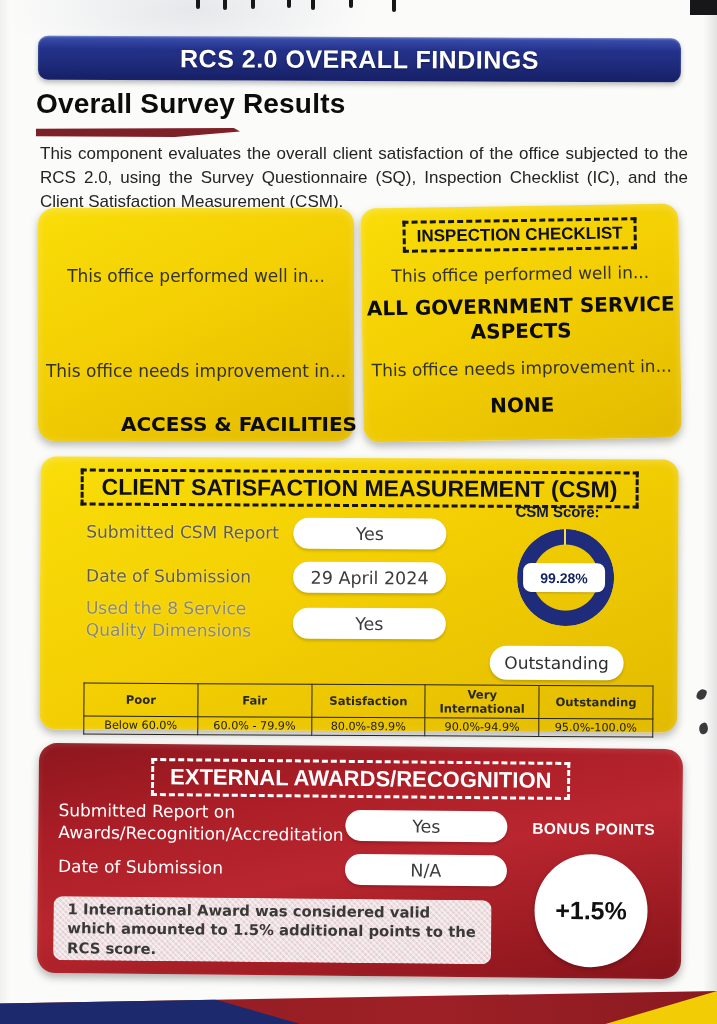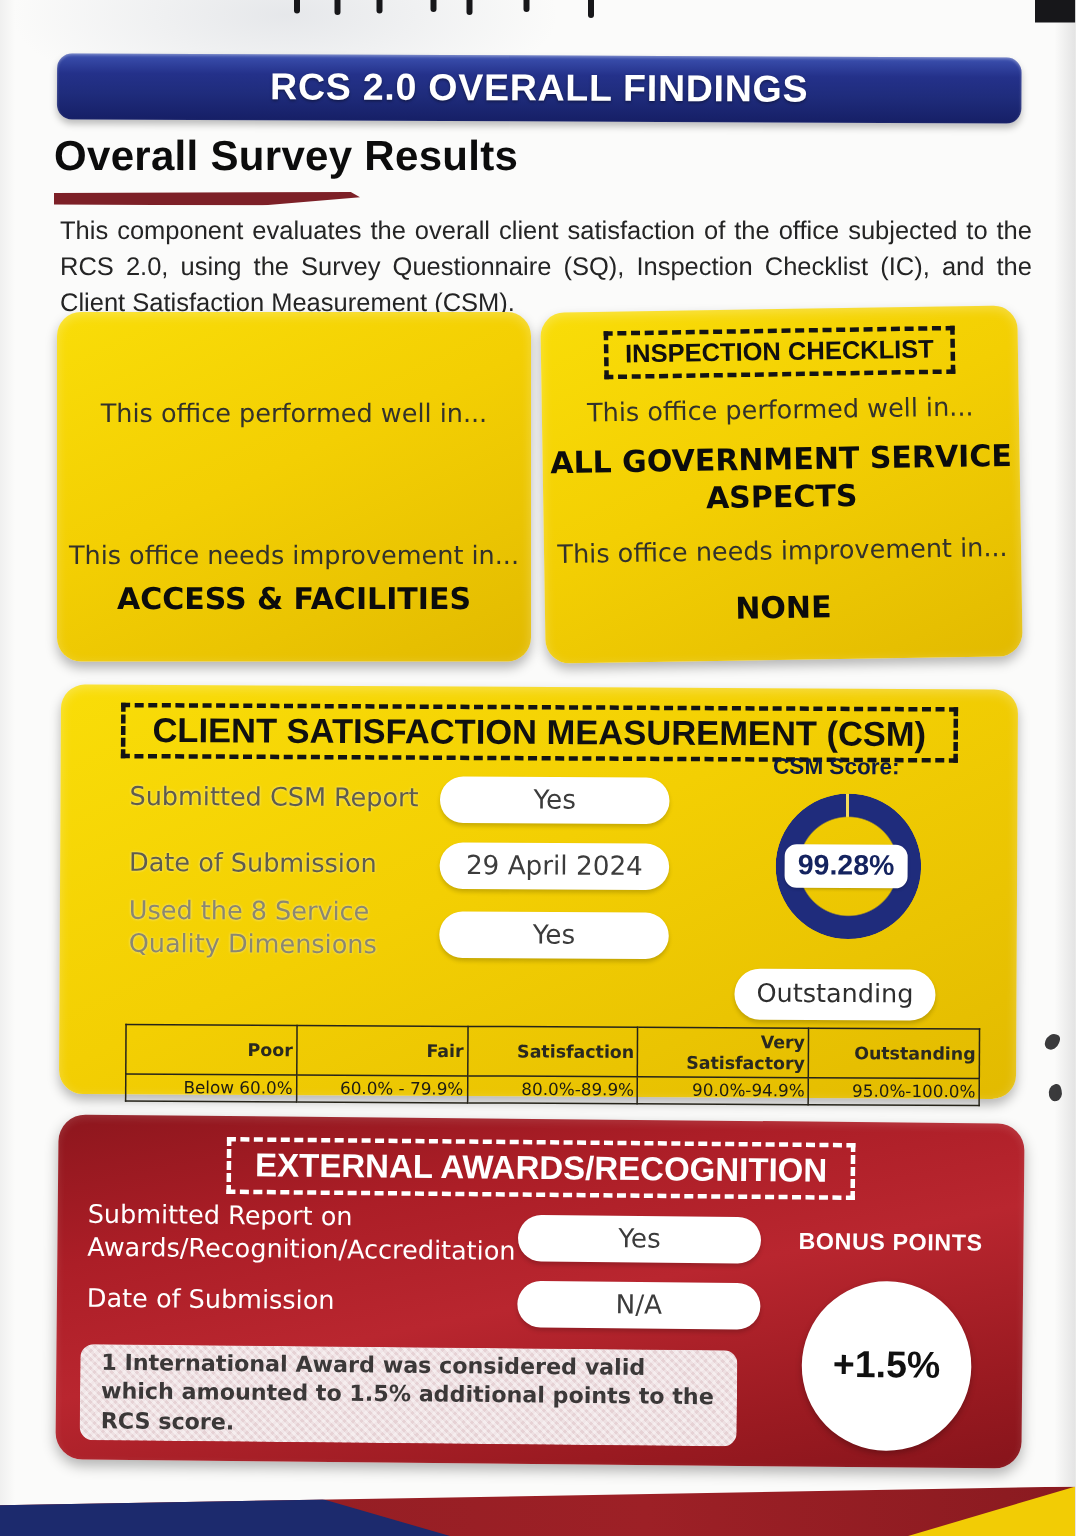--- a/index.html
+++ b/index.html
@@ -48,21 +48,21 @@
   .dashed-title{
     position:absolute;left:50%;transform:translateX(-50%);
     border:3px dashed var(--ink,#141414);padding:3px 11px;white-space:nowrap;
     font-weight:700;color:#101010;
   }
   .card-sq .dashed-title,.card-ic .dashed-title{top:13px;font-size:17px;}
   .y-label{position:absolute;left:0;width:100%;text-align:center;margin:0;
     font-size:17px;color:#33322c;font-family:"DejaVu Sans", sans-serif;}
   .y-value{position:absolute;left:0;width:100%;text-align:center;margin:0;
     font-size:20px;font-weight:800;color:#0c0c0c;font-family:"DejaVu Sans", sans-serif;line-height:1.25;}
-  .card-sq .lbl1{top:58px;} .card-sq .val1{top:95px;} .card-sq .lbl2{top:153px;} .card-sq .val2{top:179px;}
+  .card-sq .lbl1{top:58px;} .card-sq .val1{top:95px;} .card-sq .lbl2{top:153px;} .card-sq .val2{top:204px;padding-left:43px;}
   .card-ic .lbl1{top:58px;} .card-ic .val1{top:88px;padding:0 26px;left:-26px;} .card-ic .lbl2{top:152px;} .card-ic .val2{top:187px;}
   
   .card-csm{left:40px;top:458px;width:638px;height:273px;transform:rotate(.3deg);}
   .card-csm .dashed-title{top:12px;font-size:23px;padding:2px 18px;border-width:3.5px;}
   .field-label{position:absolute;margin:0;font-size:17px;line-height:1.3;
     font-family:"DejaVu Sans", sans-serif;}
   .csm-lbl{color:#5f5c4e;text-shadow:0 0 2px rgba(255,255,255,.6);}
   .csm-lbl.r1{left:46px;top:64px;} .csm-lbl.r2{left:46px;top:108px;}
   .csm-lbl.r3{left:46px;top:140px;width:185px;color:#8b8770;}
   .pill{
@@ -77,29 +77,29 @@
     font-size:15px;font-weight:700;color:#0e1a44;}
   .donut{
     position:absolute;left:477px;top:70px;width:97px;height:97px;border-radius:50%;
     -webkit-mask:radial-gradient(closest-side, transparent calc(100% - 16px), #000 calc(100% - 15px));
     mask:radial-gradient(closest-side, transparent calc(100% - 16px), #000 calc(100% - 15px));
     background:conic-gradient(var(--navy,#1f2c7c) 99.28%, rgba(255,255,255,.35) 0);
   }
   .donut-chip{
     position:absolute;left:483px;top:104px;width:82px;height:29px;background:#fff;border-radius:8px;
     display:flex;align-items:center;justify-content:center;
-    font-size:19px;font-weight:700;color:#14235f;box-shadow:0 1px 2px rgba(0,0,0,.2);
+    font-size:14px;font-weight:700;color:#14235f;box-shadow:0 1px 2px rgba(0,0,0,.2);
   }
   .rating-pill{left:450px;top:187px;width:134px;height:34px;font-size:17px;color:#2e2e2e;}
   .scale-table{
     position:absolute;left:44px;top:226px;width:570px;border-collapse:collapse;
     font-family:"DejaVu Sans", sans-serif;
   }
   .scale-table td{
-    border:1.6px solid #26241a;text-align:right;padding:2px 2px;width:20%;
+    border:1.6px solid #26241a;text-align:center;padding:2px 2px;width:20%;
     color:#1d1c14;
   }
   .scale-table .hdr td{font-size:11.6px;font-weight:600;color:#2a2920;}
   .scale-table .rng td{font-size:11.2px;}
   
   .card-awards{
     position:absolute;left:38px;top:746px;width:644px;height:230px;border-radius:18px;
     background:linear-gradient(168deg,#8d161d 0%, #ac1e27 28%, #b9262f 52%, #9a1a21 82%, #87141b 100%);
     box-shadow:0 4px 9px rgba(0,0,0,.3), inset 0 2px 6px rgba(255,255,255,.12);
     transform:rotate(.55deg);
@@ -196,21 +196,21 @@
     <div class="donut" style="background: conic-gradient(rgb(31, 44, 124) 99.28%, rgba(255, 255, 255, 0.35) 0deg);"></div>
     <div class="donut-chip">99.28%</div>
     <div class="pill rating-pill">Outstanding</div>
 
     <table class="scale-table">
       <tbody>
           <tr class="hdr">
         <td>Poor</td>
         <td>Fair</td>
         <td>Satisfaction</td>
-        <td>Very Satisfactory</td>
+        <td>Very International</td>
         <td>Outstanding</td>
       </tr>
       <tr class="rng">
         <td>Below 60.0%</td>
         <td>60.0% - 79.9%</td>
         <td>80.0%-89.9%</td>
         <td>90.0%-94.9%</td>
         <td>95.0%-100.0%</td>
       </tr>
     </tbody>

